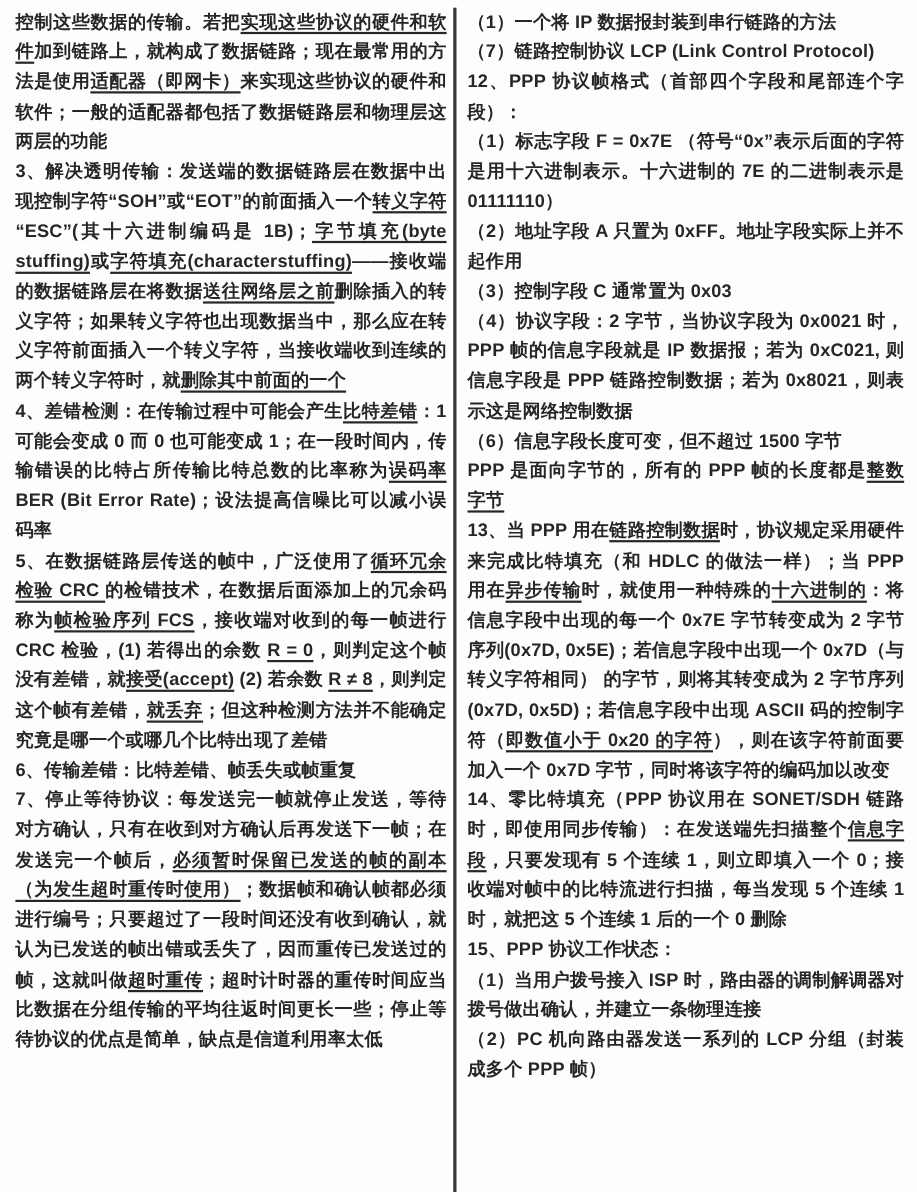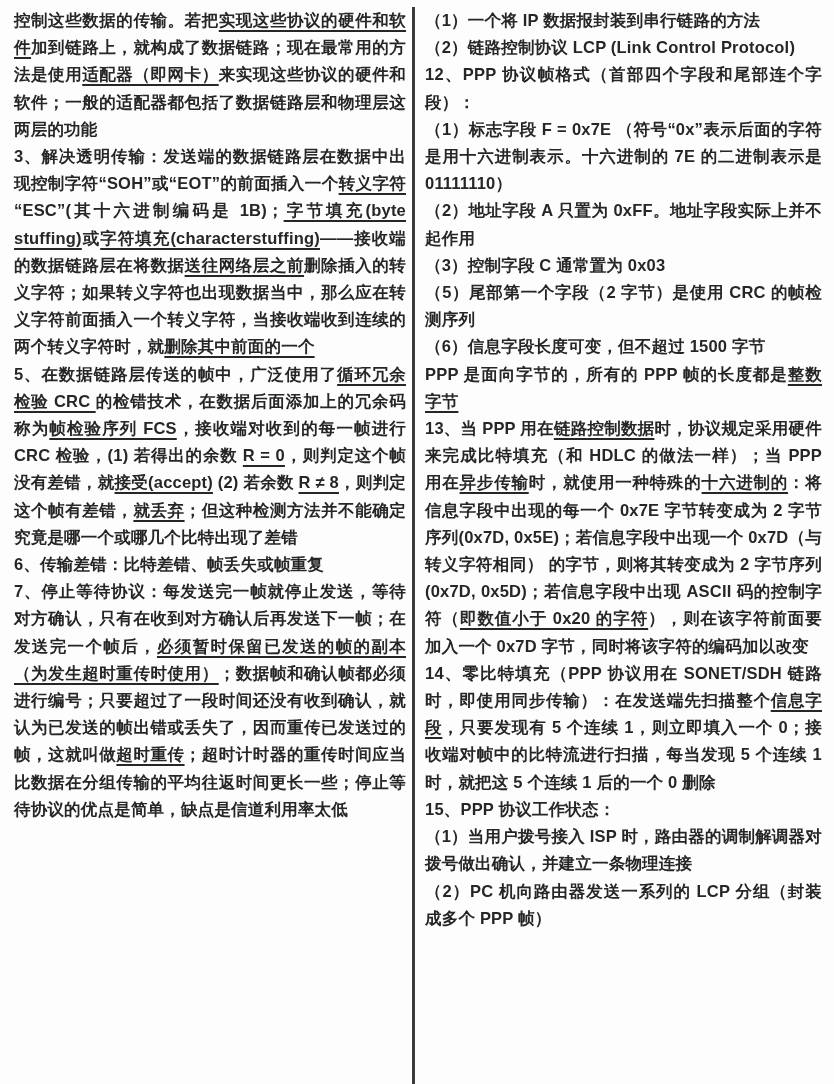--- a/index.html
+++ b/index.html
@@ -47,33 +47,34 @@
     text-underline-offset:4px;
   }
 </style>
 </head>
 <body>
 
 <div class="page">
   <div class="col col-left">
       <p class="para">控制这些数据的传输。若把<span class="u">实现这些协议的硬件和软件</span>加到链路上，就构成了数据链路；现在最常用的方法是使用<span class="u">适配器（即网卡）</span>来实现这些协议的硬件和软件；一般的适配器都包括了数据链路层和物理层这两层的功能</p>
       <p class="para">3、解决透明传输：发送端的数据链路层在数据中出现控制字符“SOH”或“EOT”的前面插入一个<span class="u">转义字符</span>“ESC”(其十六进制编码是 1B)；<span class="u">字节填充(byte stuffing)</span>或<span class="u">字符填充(characterstuffing)</span>——接收端的数据链路层在将数据<span class="u">送往网络层之前</span>删除插入的转义字符；如果转义字符也出现数据当中，那么应在转义字符前面插入一个转义字符，当接收端收到连续的两个转义字符时，就<span class="u">删除其中前面的一个</span></p>
+      <p class="para">4、差错检测：在传输过程中可能会产生<span class="u">比特差错</span>：1 可能会变成 0 而 0 也可能变成 1；在一段时间内，传输错误的比特占所传输比特总数的比率称为<span class="u">误码率</span> BER (Bit Error Rate)；设法提高信噪比可以减小误码率</p>
       <p class="para">5、在数据链路层传送的帧中，广泛使用了<span class="u">循环冗余检验 CRC </span>的检错技术，在数据后面添加上的冗余码称为<span class="u">帧检验序列 FCS</span>，接收端对收到的每一帧进行 CRC 检验，(1) 若得出的余数 <span class="u">R = 0</span>，则判定这个帧没有差错，就<span class="u">接受(accept)</span> (2) 若余数 <span class="u">R ≠ 8</span>，则判定这个帧有差错，<span class="u">就丢弃</span>；但这种检测方法并不能确定究竟是哪一个或哪几个比特出现了差错</p>
       <p class="para">6、传输差错：比特差错、帧丢失或帧重复</p>
       <p class="para">7、停止等待协议：每发送完一帧就停止发送，等待对方确认，只有在收到对方确认后再发送下一帧；在发送完一个帧后，<span class="u">必须暂时保留已发送的帧的副本（为发生超时重传时使用）</span>；数据帧和确认帧都必须进行编号；只要超过了一段时间还没有收到确认，就认为已发送的帧出错或丢失了，因而重传已发送过的帧，这就叫做<span class="u">超时重传</span>；超时计时器的重传时间应当比数据在分组传输的平均往返时间更长一些；停止等待协议的优点是简单，缺点是信道利用率太低</p>
     </div>
   <div class="divider"></div>
   <div class="col col-right">
       <p class="para">（1）一个将 IP 数据报封装到串行链路的方法</p>
-      <p class="para">（2）链路控制协议 LCP (Link Control Protocol)</p>
+      <p class="para">（7）链路控制协议 LCP (Link Control Protocol)</p>
       <p class="para">12、PPP 协议帧格式（首部四个字段和尾部连个字段）：</p>
       <p class="para">（1）标志字段 F = 0x7E （符号“0x”表示后面的字符是用十六进制表示。十六进制的 7E 的二进制表示是 01111110）</p>
       <p class="para">（2）地址字段 A 只置为 0xFF。地址字段实际上并不起作用</p>
       <p class="para">（3）控制字段 C 通常置为 0x03</p>
-      <p class="para">（5）尾部第一个字段（2 字节）是使用 CRC 的帧检测序列</p>
+      <p class="para">（4）协议字段：2 字节，当协议字段为 0x0021 时，PPP 帧的信息字段就是 IP 数据报；若为 0xC021, 则信息字段是 PPP 链路控制数据；若为 0x8021，则表示这是网络控制数据</p>
       <p class="para">（6）信息字段长度可变，但不超过 1500 字节</p>
       <p class="para">PPP 是面向字节的，所有的 PPP 帧的长度都是<span class="u">整数字节</span></p>
       <p class="para">13、当 PPP 用在<span class="u">链路控制数据</span>时，协议规定采用硬件来完成比特填充（和 HDLC 的做法一样）；当 PPP 用在<span class="u">异步传输</span>时，就使用一种特殊的<span class="u">十六进制的</span>：将信息字段中出现的每一个 0x7E 字节转变成为 2 字节序列(0x7D, 0x5E)；若信息字段中出现一个 0x7D（与转义字符相同） 的字节，则将其转变成为 2 字节序列(0x7D, 0x5D)；若信息字段中出现 ASCII 码的控制字符（<span class="u">即数值小于 0x20 的字符</span>），则在该字符前面要加入一个 0x7D 字节，同时将该字符的编码加以改变</p>
       <p class="para">14、零比特填充（PPP 协议用在 SONET/SDH 链路时，即使用同步传输）：在发送端先扫描整个<span class="u">信息字段</span>，只要发现有 5 个连续 1，则立即填入一个 0；接收端对帧中的比特流进行扫描，每当发现 5 个连续 1 时，就把这 5 个连续 1 后的一个 0 删除</p>
       <p class="para">15、PPP 协议工作状态：</p>
       <p class="para">（1）当用户拨号接入 ISP 时，路由器的调制解调器对拨号做出确认，并建立一条物理连接</p>
       <p class="para">（2）PC 机向路由器发送一系列的 LCP 分组（封装成多个 PPP 帧）</p>
     </div>
 </div>
 

